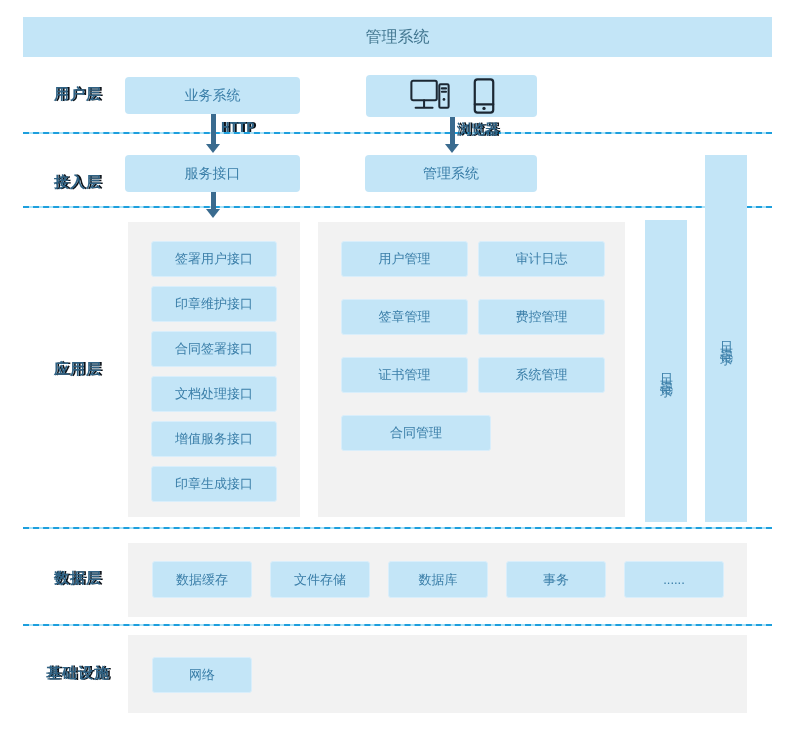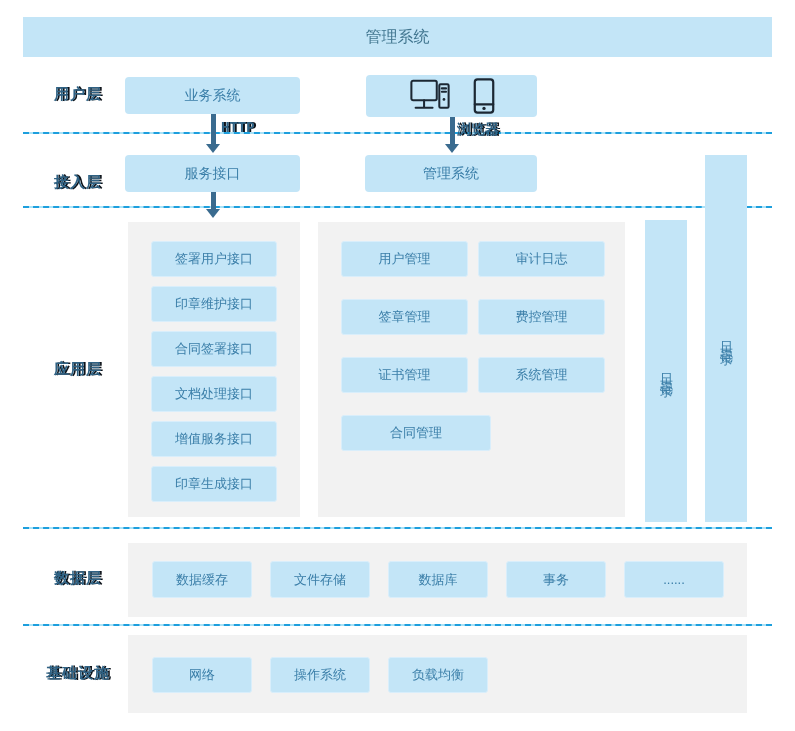--- a/index.html
+++ b/index.html
@@ -195,21 +195,15 @@
       </div>
     <div class="bluebox" style="left:496px;top:18px;width:100px;height:37px">
         <span>......</span>
       </div>
   </div>
 
   <div class="panel" style="left:128px;top:635px;width:619px;height:78px">
     <div class="bluebox" style="left:24px;top:22px;width:100px;height:36px">
         <span>网络</span>
       </div>
-    <div class="bluebox" style="left:142px;top:22px;width:100px;height:36px">
-        <span>操作系统</span>
-      </div>
-    <div class="bluebox" style="left:260px;top:22px;width:100px;height:36px">
-        <span>负载均衡</span>
-      </div>
   </div>
 
 </div>
 
 </body></html>

